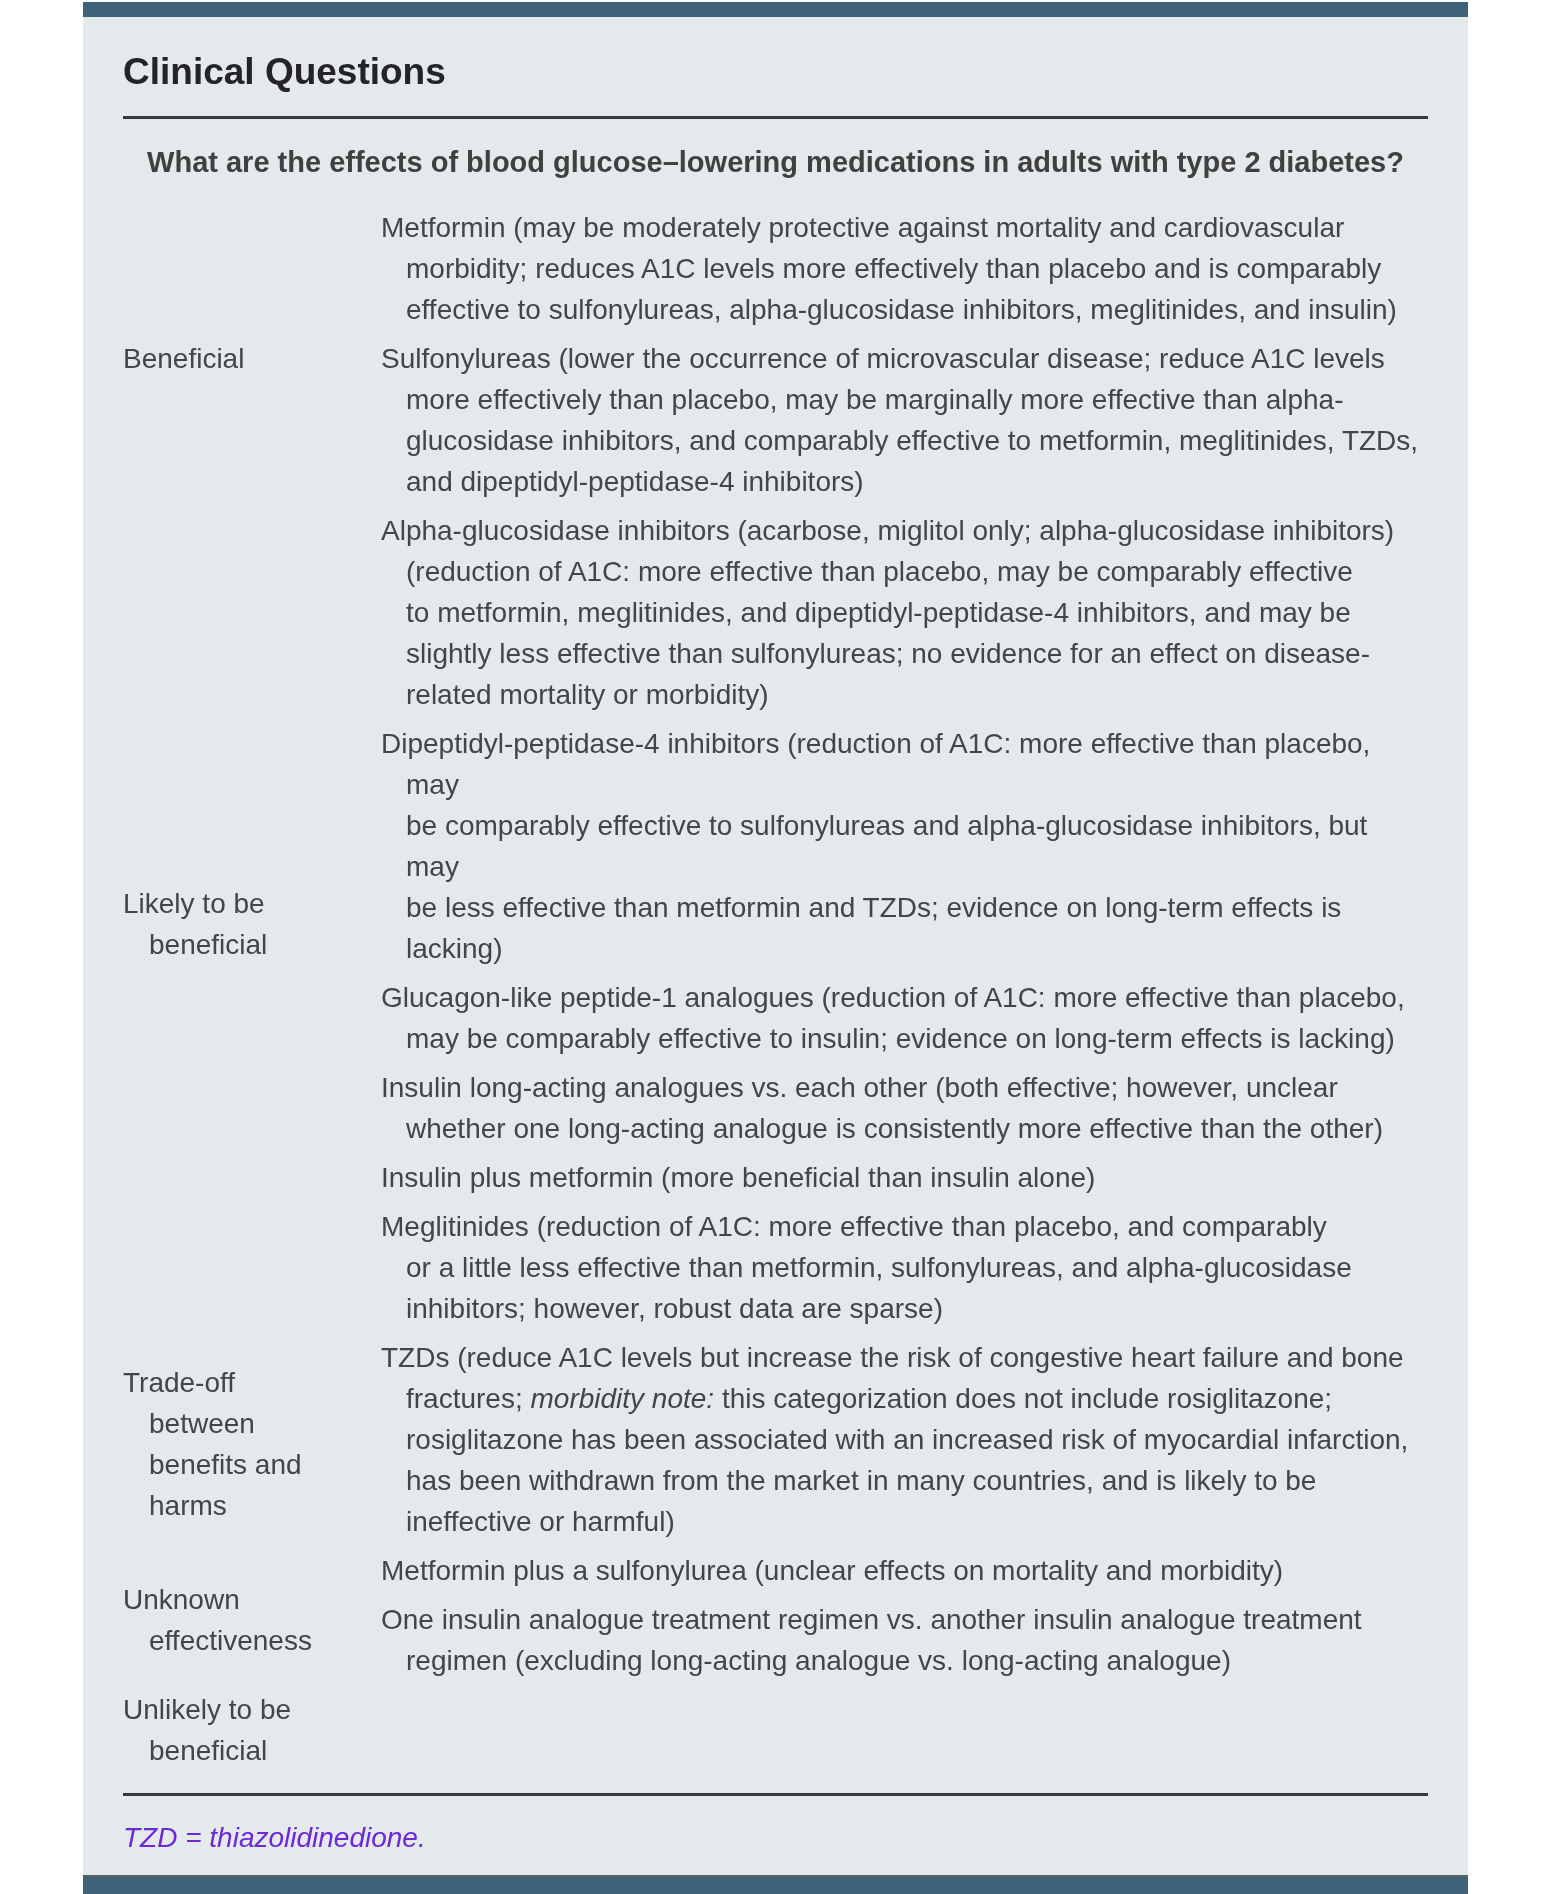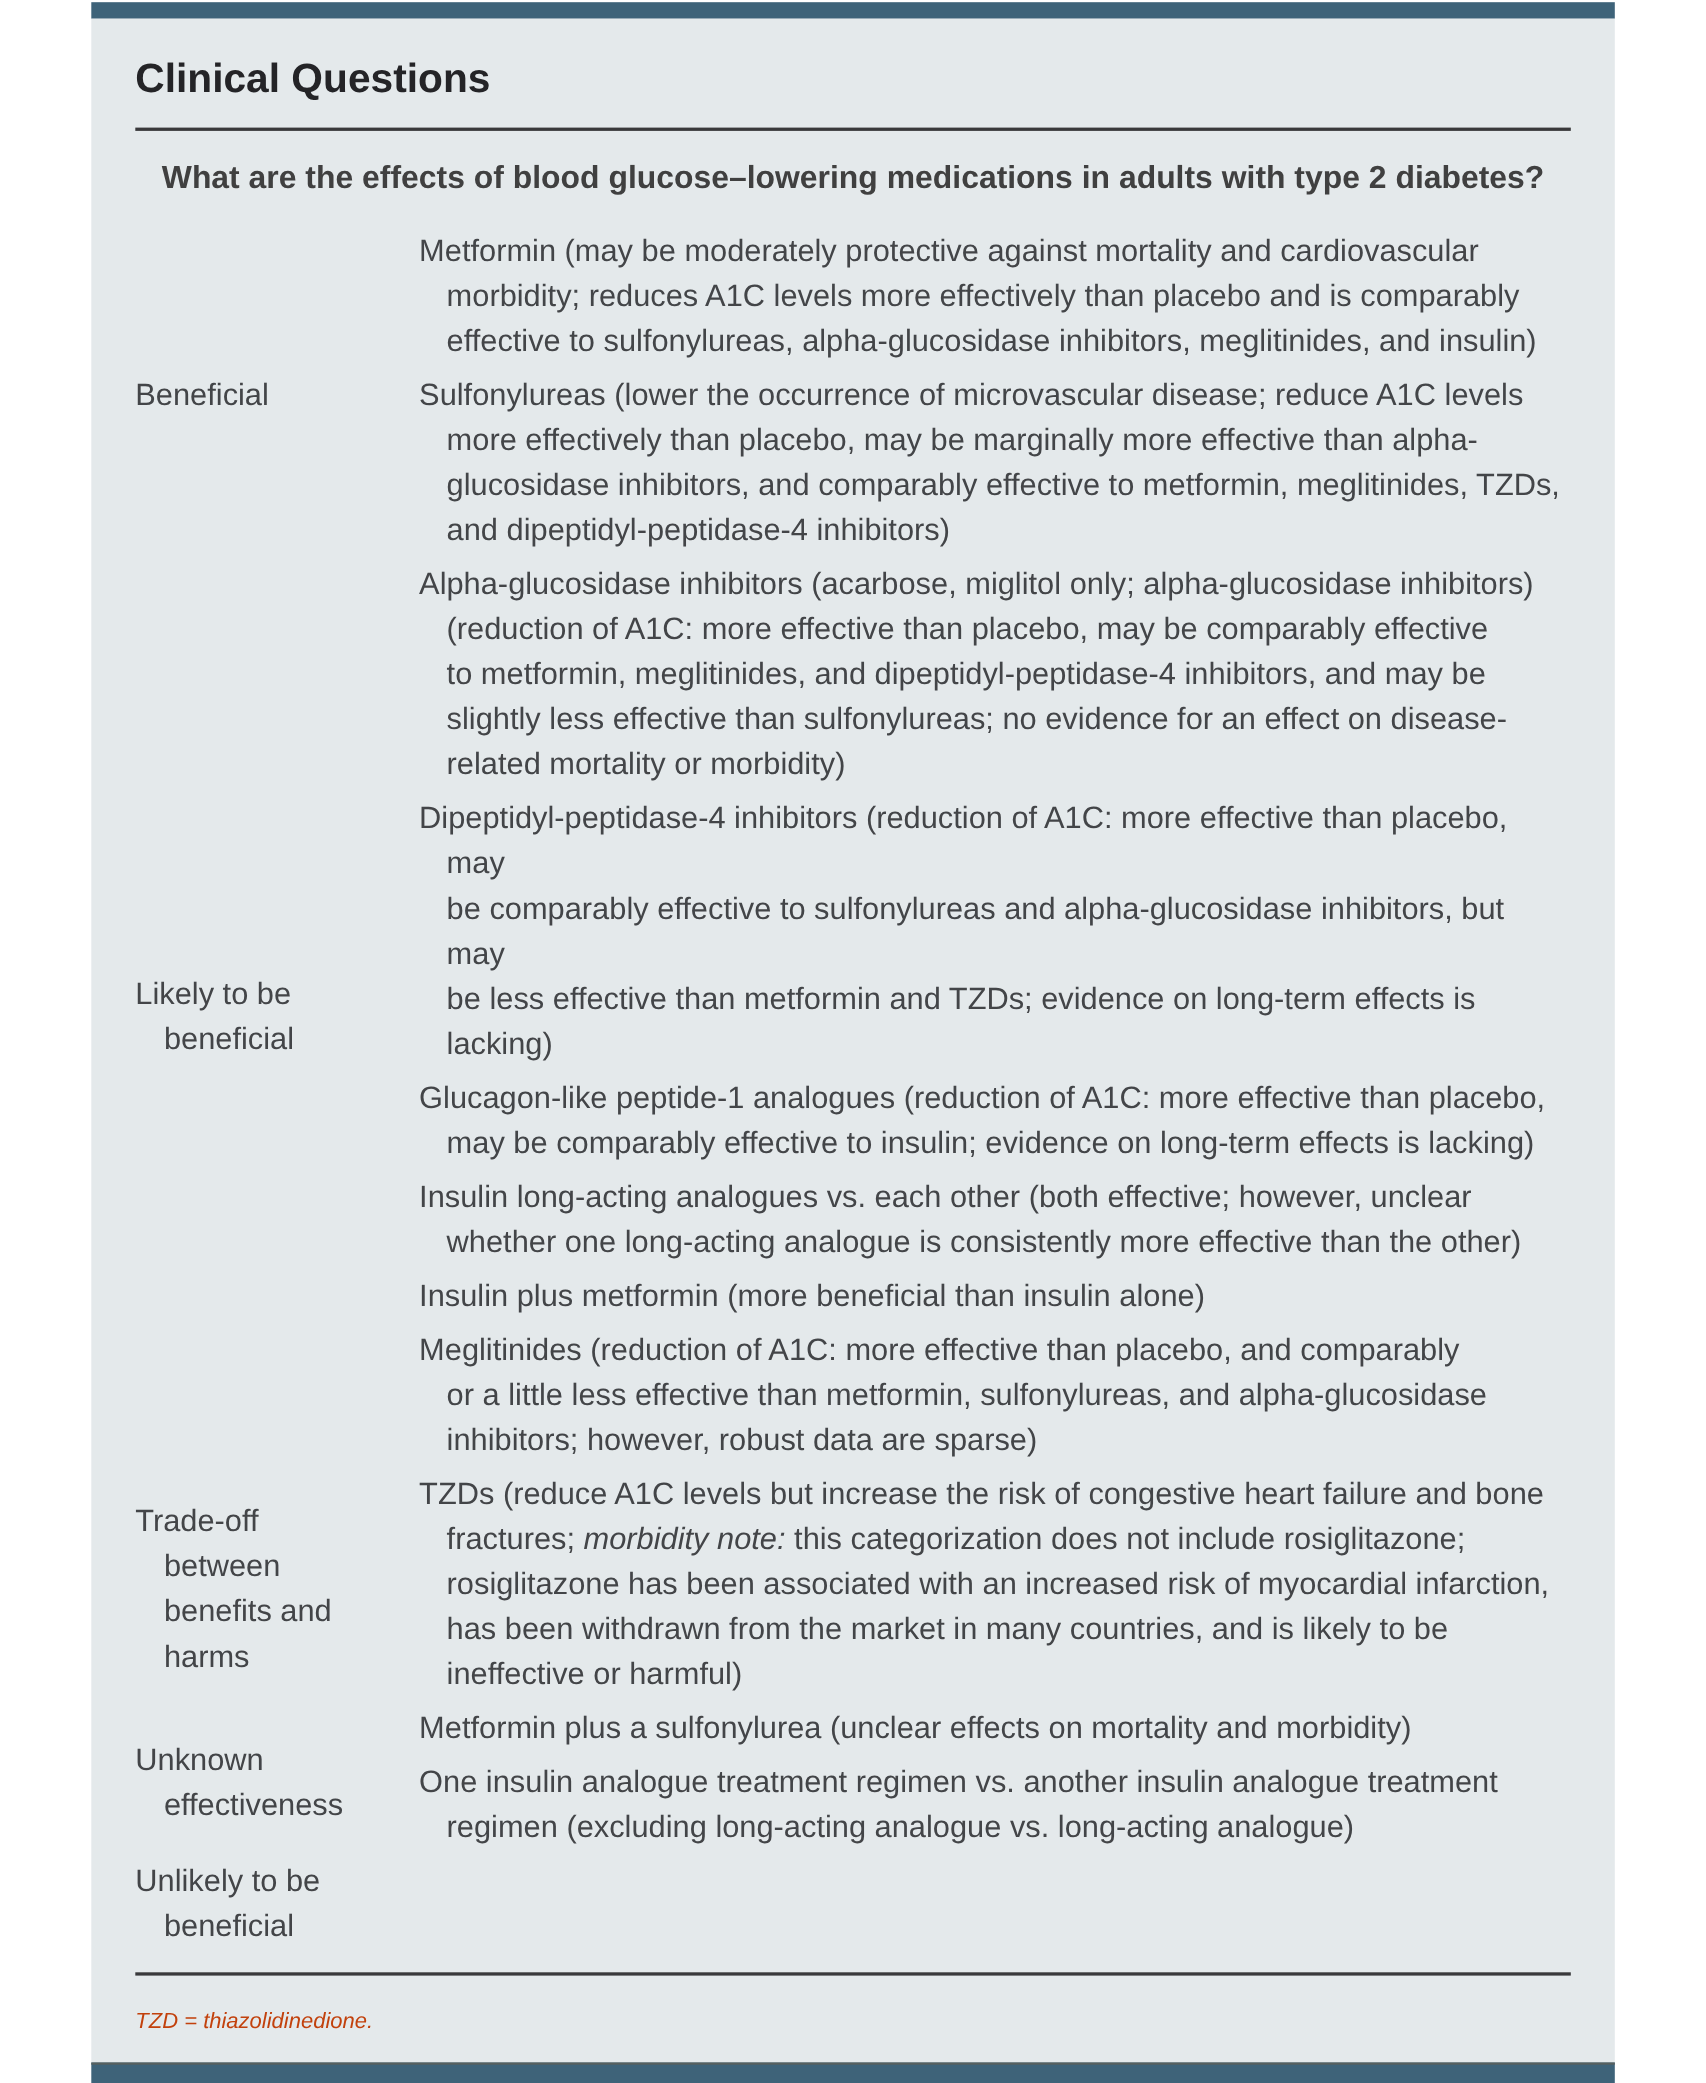--- a/index.html
+++ b/index.html
@@ -35,22 +35,22 @@
     padding-left:26px; text-indent:-26px; color:#434548;
   }
   .tentries { flex:1 1 auto; min-width:0; }
   .entry {
     margin:0 0 8px 0; font-size:28px; line-height:41px; white-space:pre-line;
     padding-left:25px; text-indent:-25px; color:#434548;
   }
   .entry i, .tlabel i { font-style:italic; }
   .footer-block { margin-top:auto; }
   .footnote {
-    margin:22px 0 6px 0; font-size:20px; line-height:40px; font-style:italic;
-    color:#c2410c;
+    margin:22px 0 6px 0; font-size:28px; line-height:40px; font-style:italic;
+    color:#6d28d9;
   }
 </style>
 </head>
 <body>
 
 <div class="page">
   <div class="accent-bar top" style="background: rgb(62, 99, 121);"></div>
 
   <div class="panel" style="background: rgb(228, 233, 235);">
     <h1 class="panel-title">Clinical Questions</h1>

